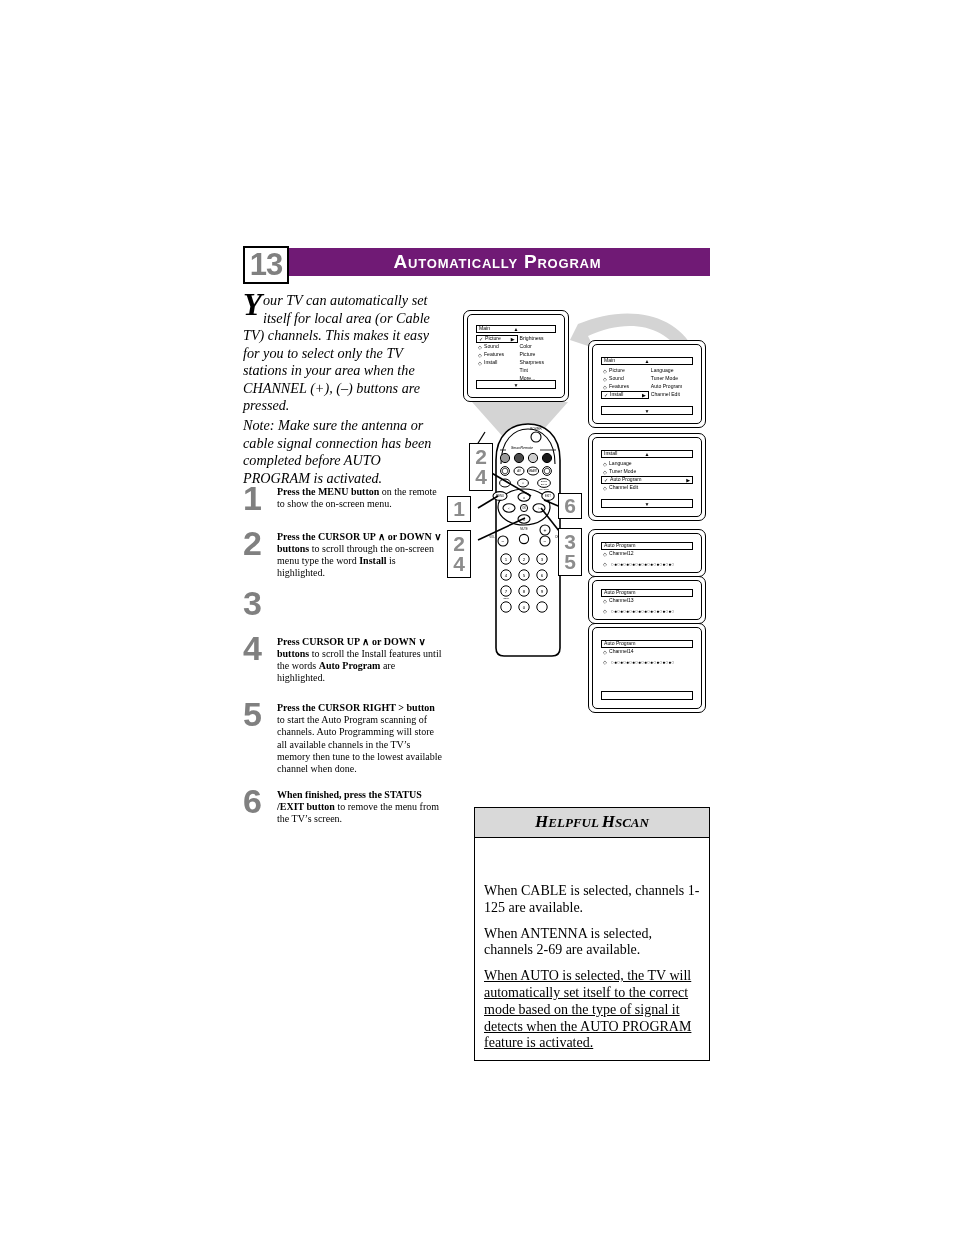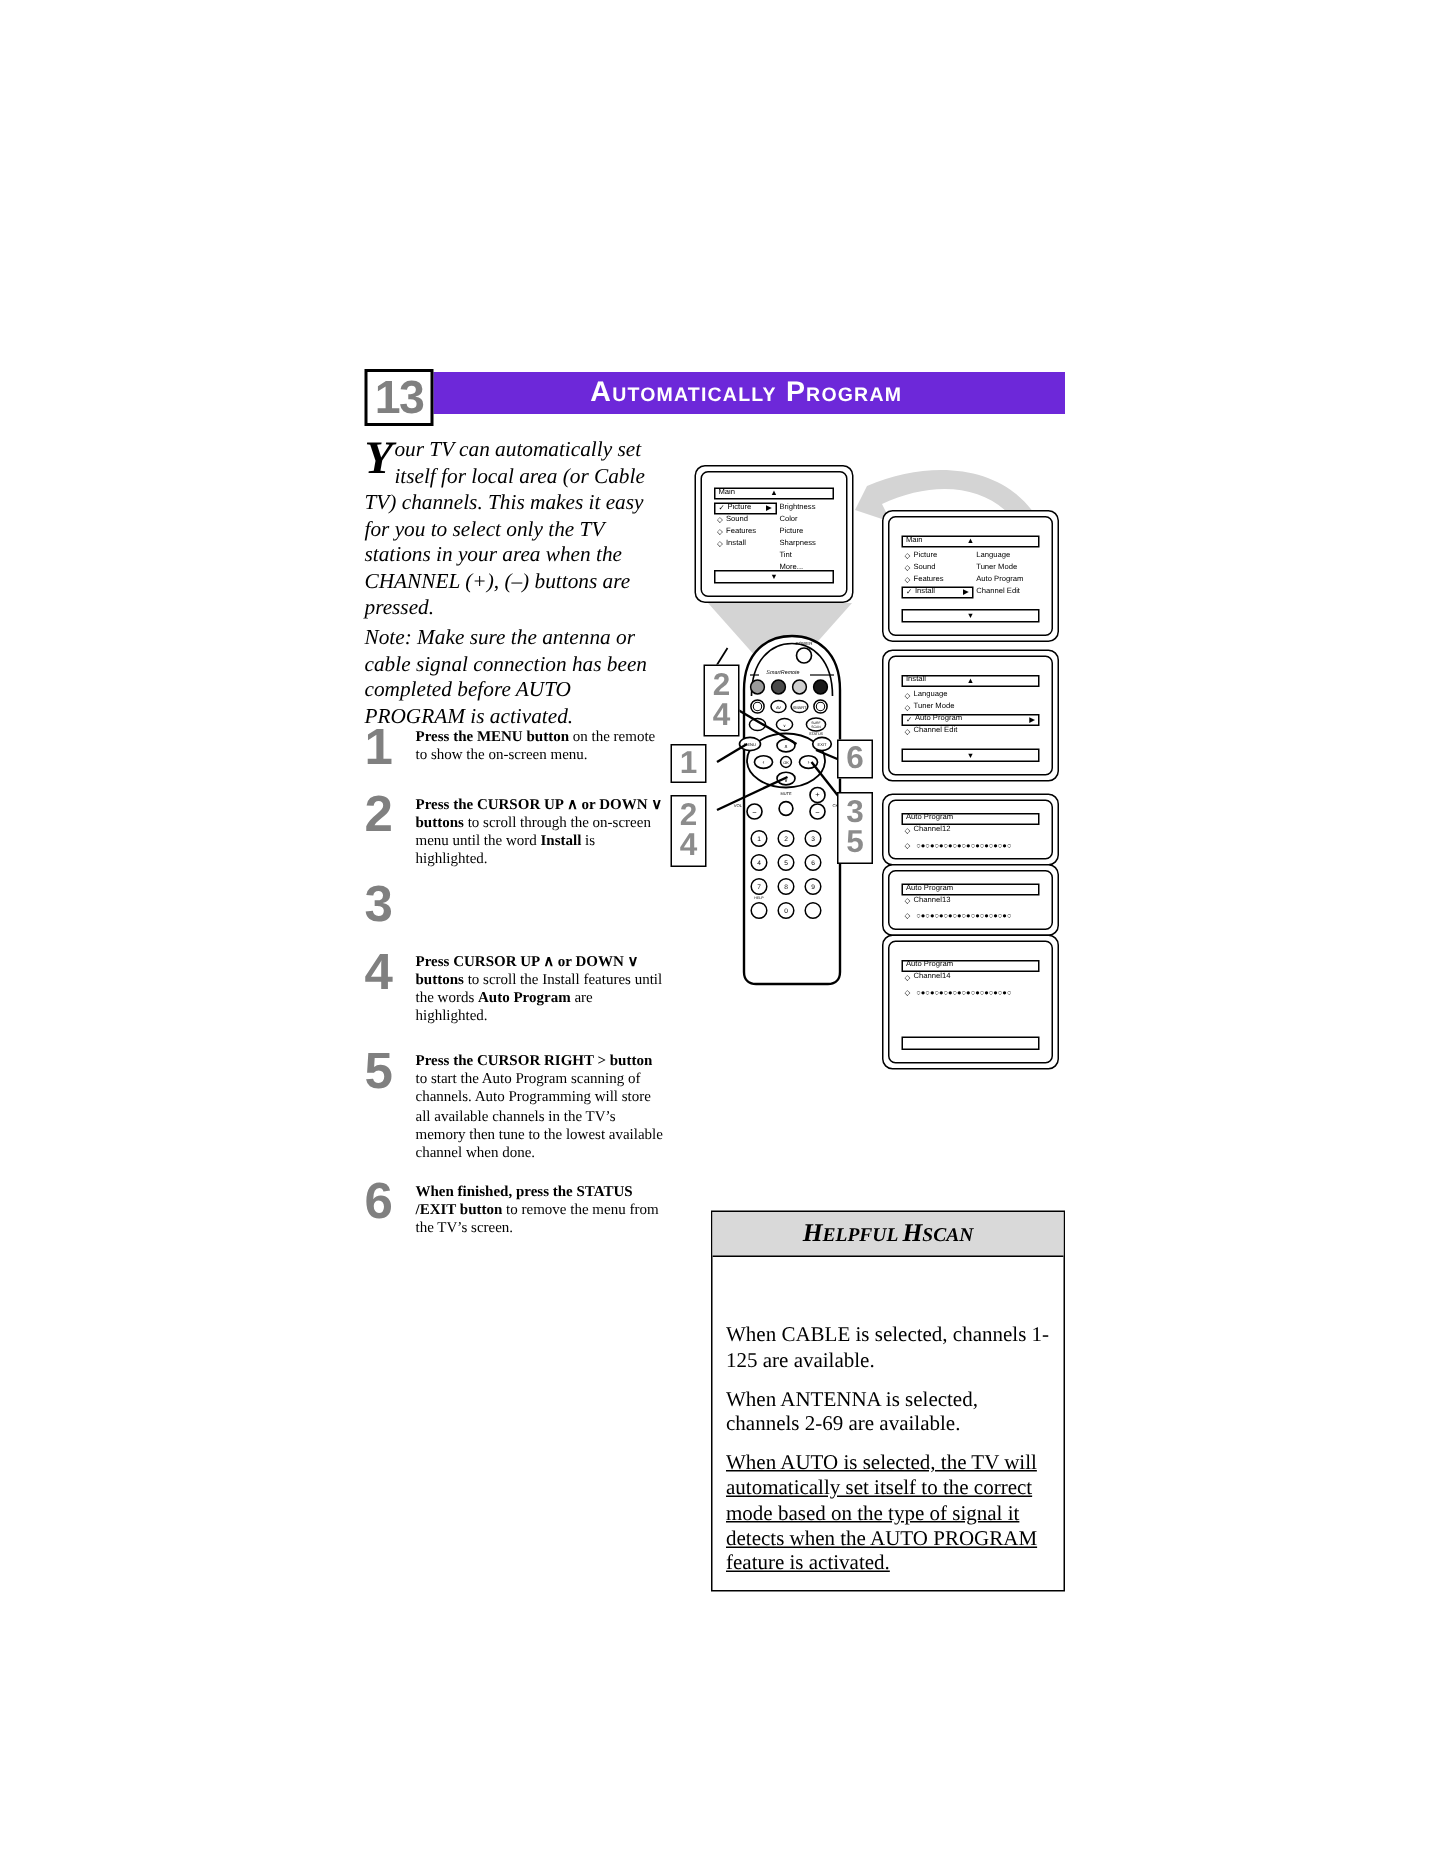--- a/index.html
+++ b/index.html
@@ -30,21 +30,21 @@
     top: 246px;
     width: 467px;
     height: 32px;
   }
   .header-bar {
     position: absolute;
     left: 42px;
     top: 2px;
     width: 425px;
     height: 28px;
-    background: #6d28d9;
+    background: #701a75;
   }
   .header-title {
     position: absolute;
     left: 0; top: 0;
     width: 425px;
     height: 28px;
     color: #fff;
     font-family: "Liberation Sans", sans-serif;
     font-weight: bold;
     font-size: 19px;
@@ -306,21 +306,21 @@
 
   <div class="steps">
 
     <div class="step">
       <div class="step-num">1</div>
       <div class="step-text"><b>Press the MENU button</b><span> on the remote to show the on-screen menu.</span></div>
     </div>
 
     <div class="step">
       <div class="step-num">2</div>
-      <div class="step-text"><b>Press the CURSOR UP ∧ or DOWN ∨ buttons</b><span> to scroll through the on-screen menu until the word </span><b>Install</b><span> is highlighted.</span></div>
+      <div class="step-text"><b>Press the CURSOR UP ∧ or DOWN ∨ buttons</b><span> to scroll through the on-screen menu type the word </span><b>Install</b><span> is highlighted.</span></div>
     </div>
 
     <div class="step">
       <div class="step-num">3</div>
     </div>
 
     <div class="step">
       <div class="step-num">4</div>
       <div class="step-text"><b>Press CURSOR UP ∧ or DOWN ∨ buttons</b><span> to scroll the Install features until the words </span><b>Auto Program</b><span> are highlighted.</span></div>
     </div>

